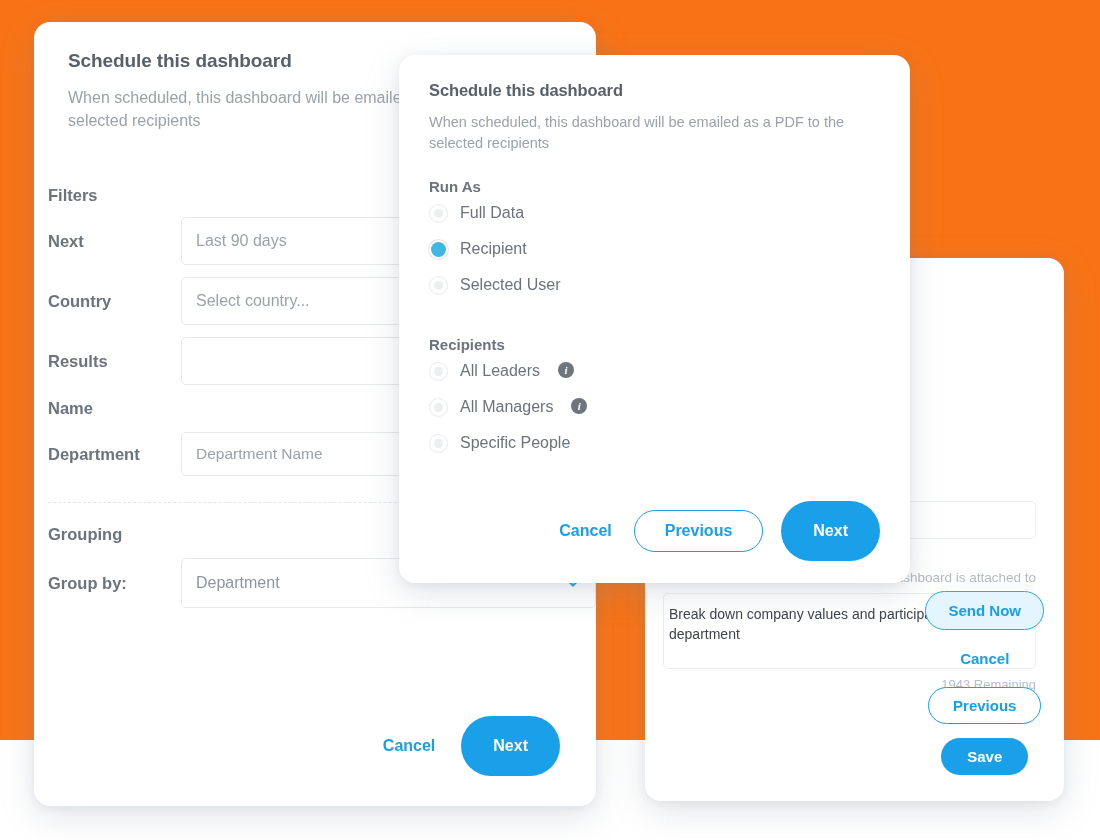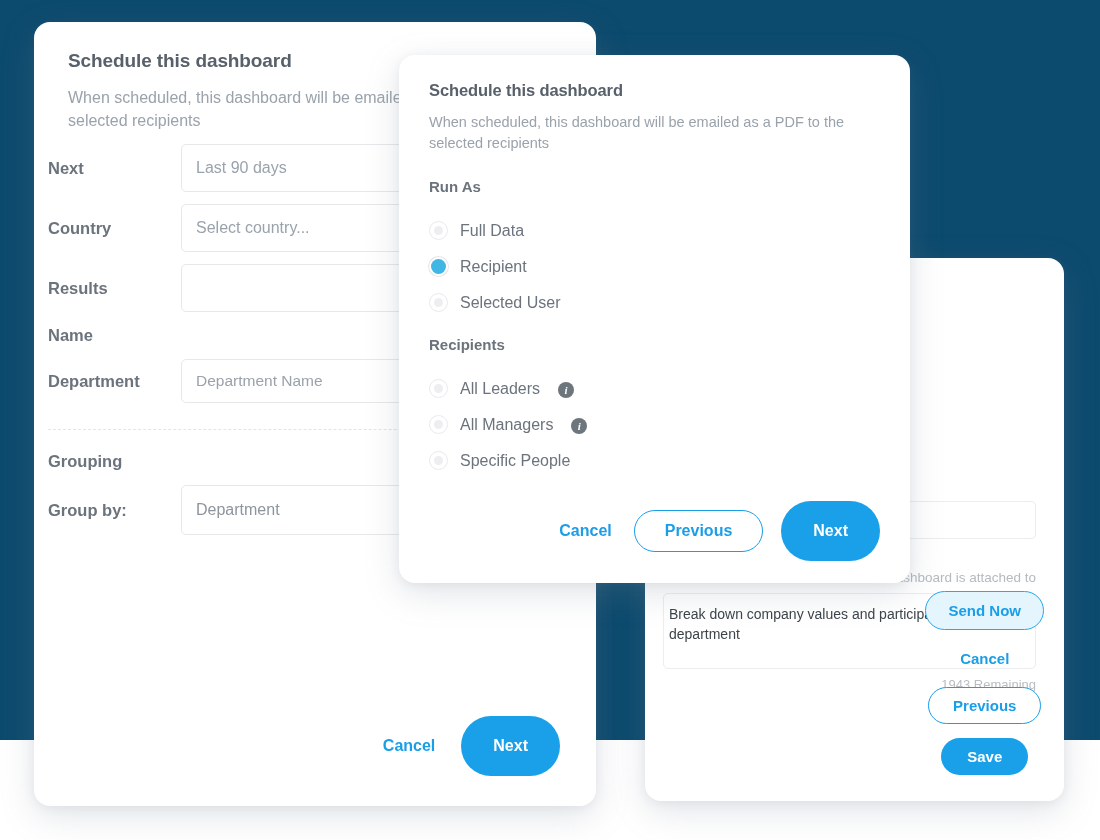--- a/index.html
+++ b/index.html
@@ -2,21 +2,21 @@
 <html><head>
 <meta charset="utf-8">
 <style>
   * { box-sizing: border-box; margin: 0; padding: 0; }
   html, body {
     width: 1100px; height: 840px;
     background: #ffffff;
     font-family: "Liberation Sans", sans-serif;
     overflow: hidden;
   }
-  #stage { position: relative; width: 1100px; height: 740px; background: #0c4a6e; }
+  #stage { position: relative; width: 1100px; height: 740px; background: #f97316; }
 
   
   .panel {
     position: absolute;
     background: #ffffff;
     border-radius: 16px;
     box-shadow: 0 10px 34px rgba(120,130,145,0.22), 0 2px 10px rgba(120,130,145,0.10);
   }
 
   
@@ -103,21 +103,21 @@
   }
   .btn-link.sm { font-size: 15px; }
   .btn-outline.sm { font-size: 15px; padding: 9px 24px; }
   .btn-filled.sm { font-size: 15px; padding: 10px 26px; }
 
   
   #panel-mid .pad { padding: 26px 30px 0 30px; }
   #panel-mid .sub { margin-top: 12px; width: 420px; }
   .rgroup { margin-top: 24px; }
   .rgroup .section-head { margin-bottom: 9px; }
-  .ritem { display: flex; align-items: flex-end; height: 36px; }
+  .ritem { display: flex; align-items: flex-start; height: 36px; }
   .radio {
     width: 19px; height: 19px; border-radius: 50%;
     border: 1.5px solid #e8eaec; background: #fff;
     display: inline-flex; align-items: center; justify-content: center;
     flex: 0 0 19px; margin-right: 12px;
   }
   .radio .dot { width: 9px; height: 9px; border-radius: 50%; background: #eceef0; }
   .radio.on { border-color: #ffffff; background: #ffffff; box-shadow: 0 0 0 1px #e3e6e8; }
   .radio.on .dot { width: 15px; height: 15px; background: #3fb6e3; }
   .rlabel { font-size: 16px; color: #6b737c; }
@@ -172,20 +172,21 @@
 <body>
 
 <div id="stage">
 
   <div class="panel" id="panel-left">
     <div class="pad">
       <div class="modal-title">Schedule this dashboard</div>
       <div class="modal-sub sub">When scheduled, this dashboard will be emailed as a PDF to the selected recipients</div>
     </div>
 
+    <div class="section-head filters-title">Filters</div>
 
     <div>
       <div class="frow">
         <div class="flabel">Next</div>
         <div class="fctl">Last 90 days</div>
       </div>
       <div class="frow">
         <div class="flabel">Country</div>
         <div class="fctl">Select country...</div>
       </div>

